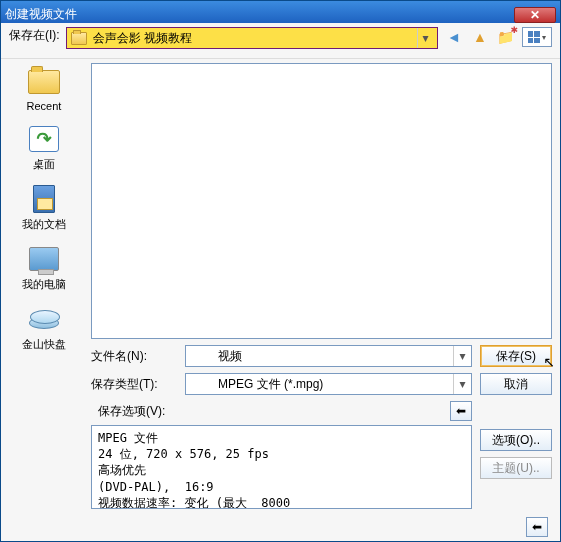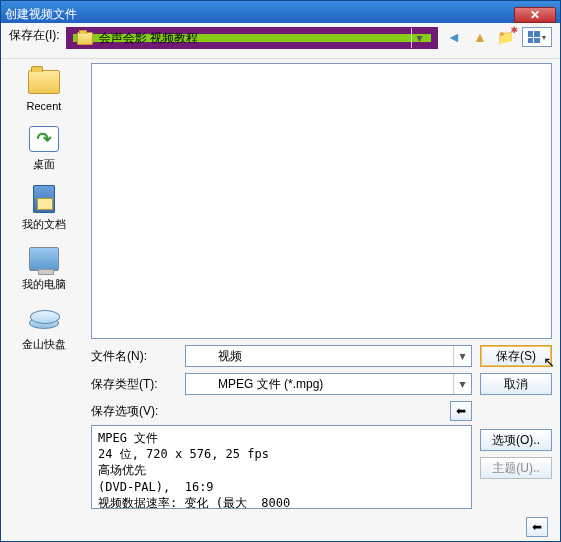--- a/index.html
+++ b/index.html
@@ -3,21 +3,21 @@
 <meta charset="utf-8">
 <style>
 * { box-sizing: border-box; margin: 0; padding: 0; font-family: "Microsoft YaHei", SimSun, Arial, sans-serif; font-size: 12px; }
 body { background: #fff; }
 .window { width: 561px; height: 542px; border: 1px solid #0a4a8a; background: #f0f0f0; display: flex; flex-direction: column; }
 .titlebar { height: 22px; background: linear-gradient(#3b8be0, #1e62c0); color: #fff; display: flex; align-items: flex-end; padding: 0 4px; }
 .titlebar .title { flex: 1; font-size: 12px; }
 .close-btn { width: 42px; height: 16px; background: linear-gradient(#e07a7a, #c03030); border: 1px solid #8a2020; border-radius: 2px; display: flex; align-items: center; justify-content: center; color: #fff; font-weight: bold; cursor: pointer; }
 .toolbar { height: 36px; display: flex; align-items: flex-start; padding: 4px 8px; gap: 6px; background: #f6f6f6; border-bottom: 1px solid #ddd; }
 .toolbar label { white-space: nowrap; }
-.path-combo { flex: 1; height: 22px; border: 7px solid #701a75; background: #84cc16; display: flex; align-items: center; padding: 0 4px; gap: 6px; }
+.path-combo { flex: 1; height: 22px; border: 1px solid #701a75; background: #fde047; display: flex; align-items: center; padding: 0 4px; gap: 6px; }
 .path-combo .folder-ico { width: 16px; height: 13px; background: linear-gradient(#ffe9a0,#f0c850); border: 1px solid #c09830; border-radius: 1px; position: relative; }
 .path-combo .folder-ico::before { content:""; position:absolute; top:-3px; left:1px; width:6px; height:3px; background:#f0c850; border:1px solid #c09830; border-bottom:none; border-radius:1px 1px 0 0; }
 .path-combo .txt { flex: 1; }
 .path-combo .dd { width: 16px; height: 20px; border-left: 1px solid #ccc; display: flex; align-items: center; justify-content: center; color: #555; cursor: pointer; }
 .tbicon { width: 20px; height: 20px; display: flex; align-items: center; justify-content: center; cursor: pointer; font-size: 14px; }
 .tbicon.back { color: #4a90d0; }
 .tbicon.up { color: #e0a030; }
 .tbicon.newf { color: #e0a030; position:relative; }
 .tbicon.newf::after { content:"✱"; position:absolute; top:-2px; right:-2px; color:#d04040; font-size:9px; }
 .view-btn { width: 30px; height: 20px; border: 1px solid #7a9ac0; background: #fff; display: flex; align-items: center; justify-content: center; gap: 2px; cursor: pointer; }
@@ -45,21 +45,21 @@
 .form-label { width: 86px; }
 .combo { flex: 1; height: 22px; border: 1px solid #7a9ac0; background: #fff; display: flex; align-items: center; padding-left: 28px; }
 .combo input { flex:1; border:none; outline:none; padding:0 4px; font-size:12px; background:transparent; }
 .combo .txt { flex: 1; padding: 0 4px; }
 .combo .dd { width: 18px; height: 100%; border-left: 1px solid #ccc; display: flex; align-items: center; justify-content: center; color: #555; cursor: pointer; }
 .btn { width: 72px; height: 22px; border: 1px solid #7a9ac0; background: linear-gradient(#fff,#e4eef8); display: flex; align-items: center; justify-content: center; cursor: pointer; border-radius: 0; position:relative; }
 .btn.save-hover { border-color:#e0a030; box-shadow: 0 0 0 1px #f0c060 inset; }
 .cursor { position:absolute; right:-4px; bottom:-4px; font-size:14px; color:#000; pointer-events:none; }
 .opts-row { display: flex; gap: 8px; }
 .opts-left { flex: 1; }
-.opts-label-row { display:flex; align-items:center; gap:8px; margin-bottom:4px; }
+.opts-label-row { display:flex; align-items:center; gap:8px; margin-bottom:4px;margin-left:7px; }
 .opts-label-row .navarrow { margin-left:auto; width:22px; height:20px; border:1px solid #7a9ac0; background:linear-gradient(#fff,#e4eef8); display:flex; align-items:center; justify-content:center; cursor:pointer; }
 .info-box { border: 1px solid #7a9ac0; background: #fff; padding: 4px 6px; font-family: SimSun, monospace; font-size: 12px; line-height: 1.35; white-space: pre-wrap; height: 84px; overflow: hidden; }
 .right-btns { display: flex; flex-direction: column; gap: 6px; width: 72px; }
 .nav-bottom { display:flex; justify-content:flex-end; gap:8px; padding-right:4px; margin-top:2px; }
 .nav-bottom .navarrow { width:22px; height:20px; border:1px solid #7a9ac0; background:linear-gradient(#fff,#e4eef8); display:flex; align-items:center; justify-content:center; cursor:pointer; }
 .muted .btn { color:#888; border-color:#bbb; }
 </style>
 </head>
 <body>
 

